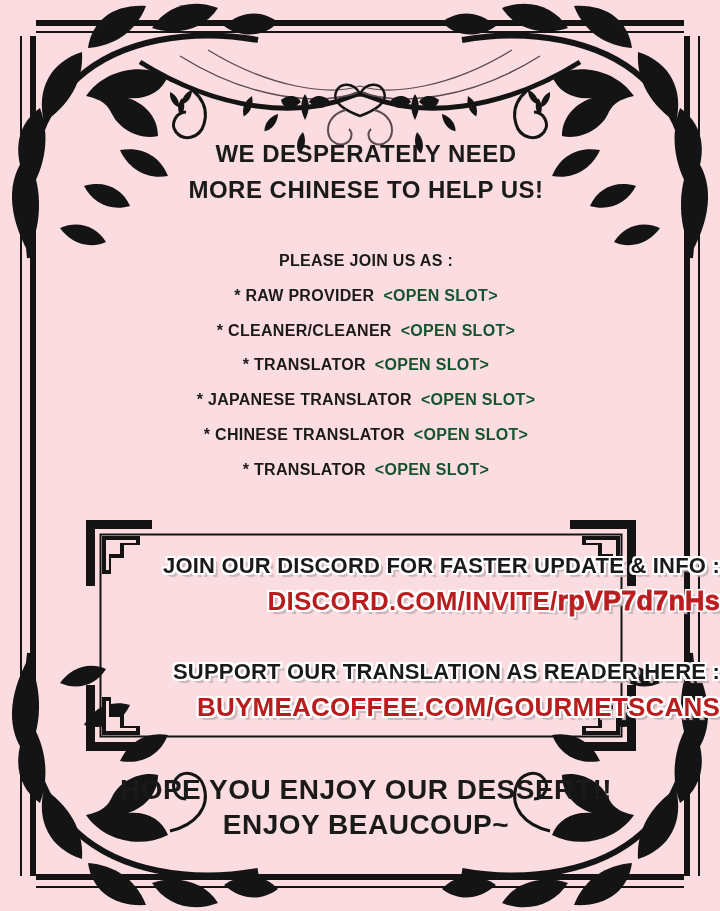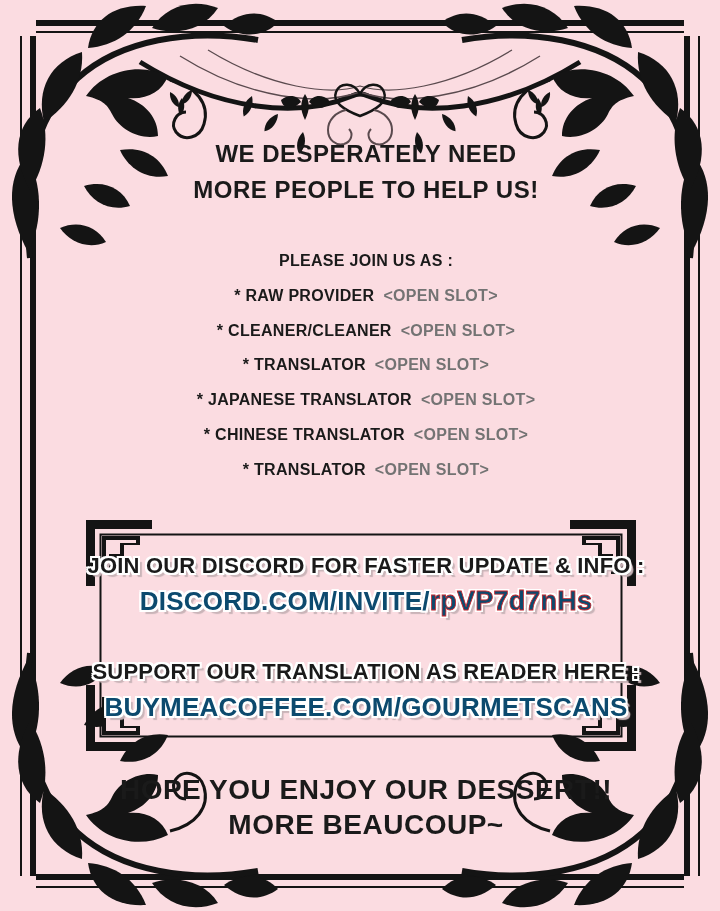--- a/index.html
+++ b/index.html
@@ -8,31 +8,32 @@
     background:#fbdce1;
     font-family:"Liberation Sans", sans-serif;
   }
   svg.deco{position:absolute;left:0;top:0;width:720px;height:911px;display:block;}
   .textblock{
     position:absolute;left:12px;right:0;text-align:center;
     font-weight:bold;color:#1a1a1a;white-space:nowrap;
   }
   .intro{top:136px;font-size:24px;line-height:36px;letter-spacing:.5px;}
   .roles{top:244px;font-size:16px;line-height:34.8px;letter-spacing:.3px;}
-  .role-line .role-status{color:#737373;margin-left:9px;}
+  .role-line .role-status{color:#14532d;margin-left:9px;}
   .outlined{
     text-shadow:
       -2px -2px 0 #fff, -2px 0 0 #fff, -2px 2px 0 #fff,
        0 -2px 0 #fff,               0 2px 0 #fff,
        2px -2px 0 #fff,  2px 0 0 #fff,  2px 2px 0 #fff,
        4px 4px 1px #c9b4b8;
+    text-align: right;
   }
   .frame-section .heading{font-size:22px;line-height:28px;letter-spacing:.2px;}
   .frame-section .link{
-    margin-top:6px;font-size:26px;line-height:30px;color:#0c4a6e;letter-spacing:.2px;cursor:pointer;
+    margin-top:6px;font-size:26px;line-height:30px;color:#b91c1c;letter-spacing:.2px;cursor:pointer;
   }
   .frame-section .link .code{font-size:27px;-webkit-text-stroke:.8px #c4232b;}
   .discord-section{top:552px;}
   .support-section{top:658px;}
   .outro{top:772px;font-size:28px;line-height:35px;letter-spacing:.5px;}
 </style>
 </head>
 <body>
 
 <div class="page">
@@ -111,21 +112,21 @@
       <rect x="100.5" y="534.5" width="521" height="202" fill="none" stroke="#141414" stroke-width="2"></rect>
       <use href="#bracket" transform="translate(100,534)"></use>
       <use href="#bracket" transform="translate(622,534) scale(-1,1)"></use>
       <use href="#bracket" transform="translate(100,737) scale(1,-1)"></use>
       <use href="#bracket" transform="translate(622,737) scale(-1,-1)"></use>
     </g>
   </svg>
 
   <div class="textblock intro">
     <div>WE DESPERATELY NEED</div>
-    <div>MORE PEOPLE TO HELP US!</div>
+    <div>MORE CHINESE TO HELP US!</div>
   </div>
 
   <div class="textblock roles">
     <div>PLEASE JOIN US AS :</div>
     <div class="role-line">
       <span class="role-name">* RAW PROVIDER</span><span class="role-status">&lt;OPEN SLOT&gt;</span>
     </div>
     <div class="role-line">
       <span class="role-name">* CLEANER/CLEANER</span><span class="role-status">&lt;OPEN SLOT&gt;</span>
     </div>
@@ -150,16 +151,16 @@
     </div>
   </div>
 
   <div class="textblock frame-section support-section">
     <div class="heading outlined">SUPPORT OUR TRANSLATION AS READER HERE :</div>
     <div class="link outlined">BUYMEACOFFEE.COM/GOURMETSCANS</div>
   </div>
 
   <div class="textblock outro">
     <div>HOPE YOU ENJOY OUR DESSERT!!</div>
-    <div>MORE BEAUCOUP~</div>
+    <div>ENJOY BEAUCOUP~</div>
   </div>
 
 </div>
 
 </body></html>

